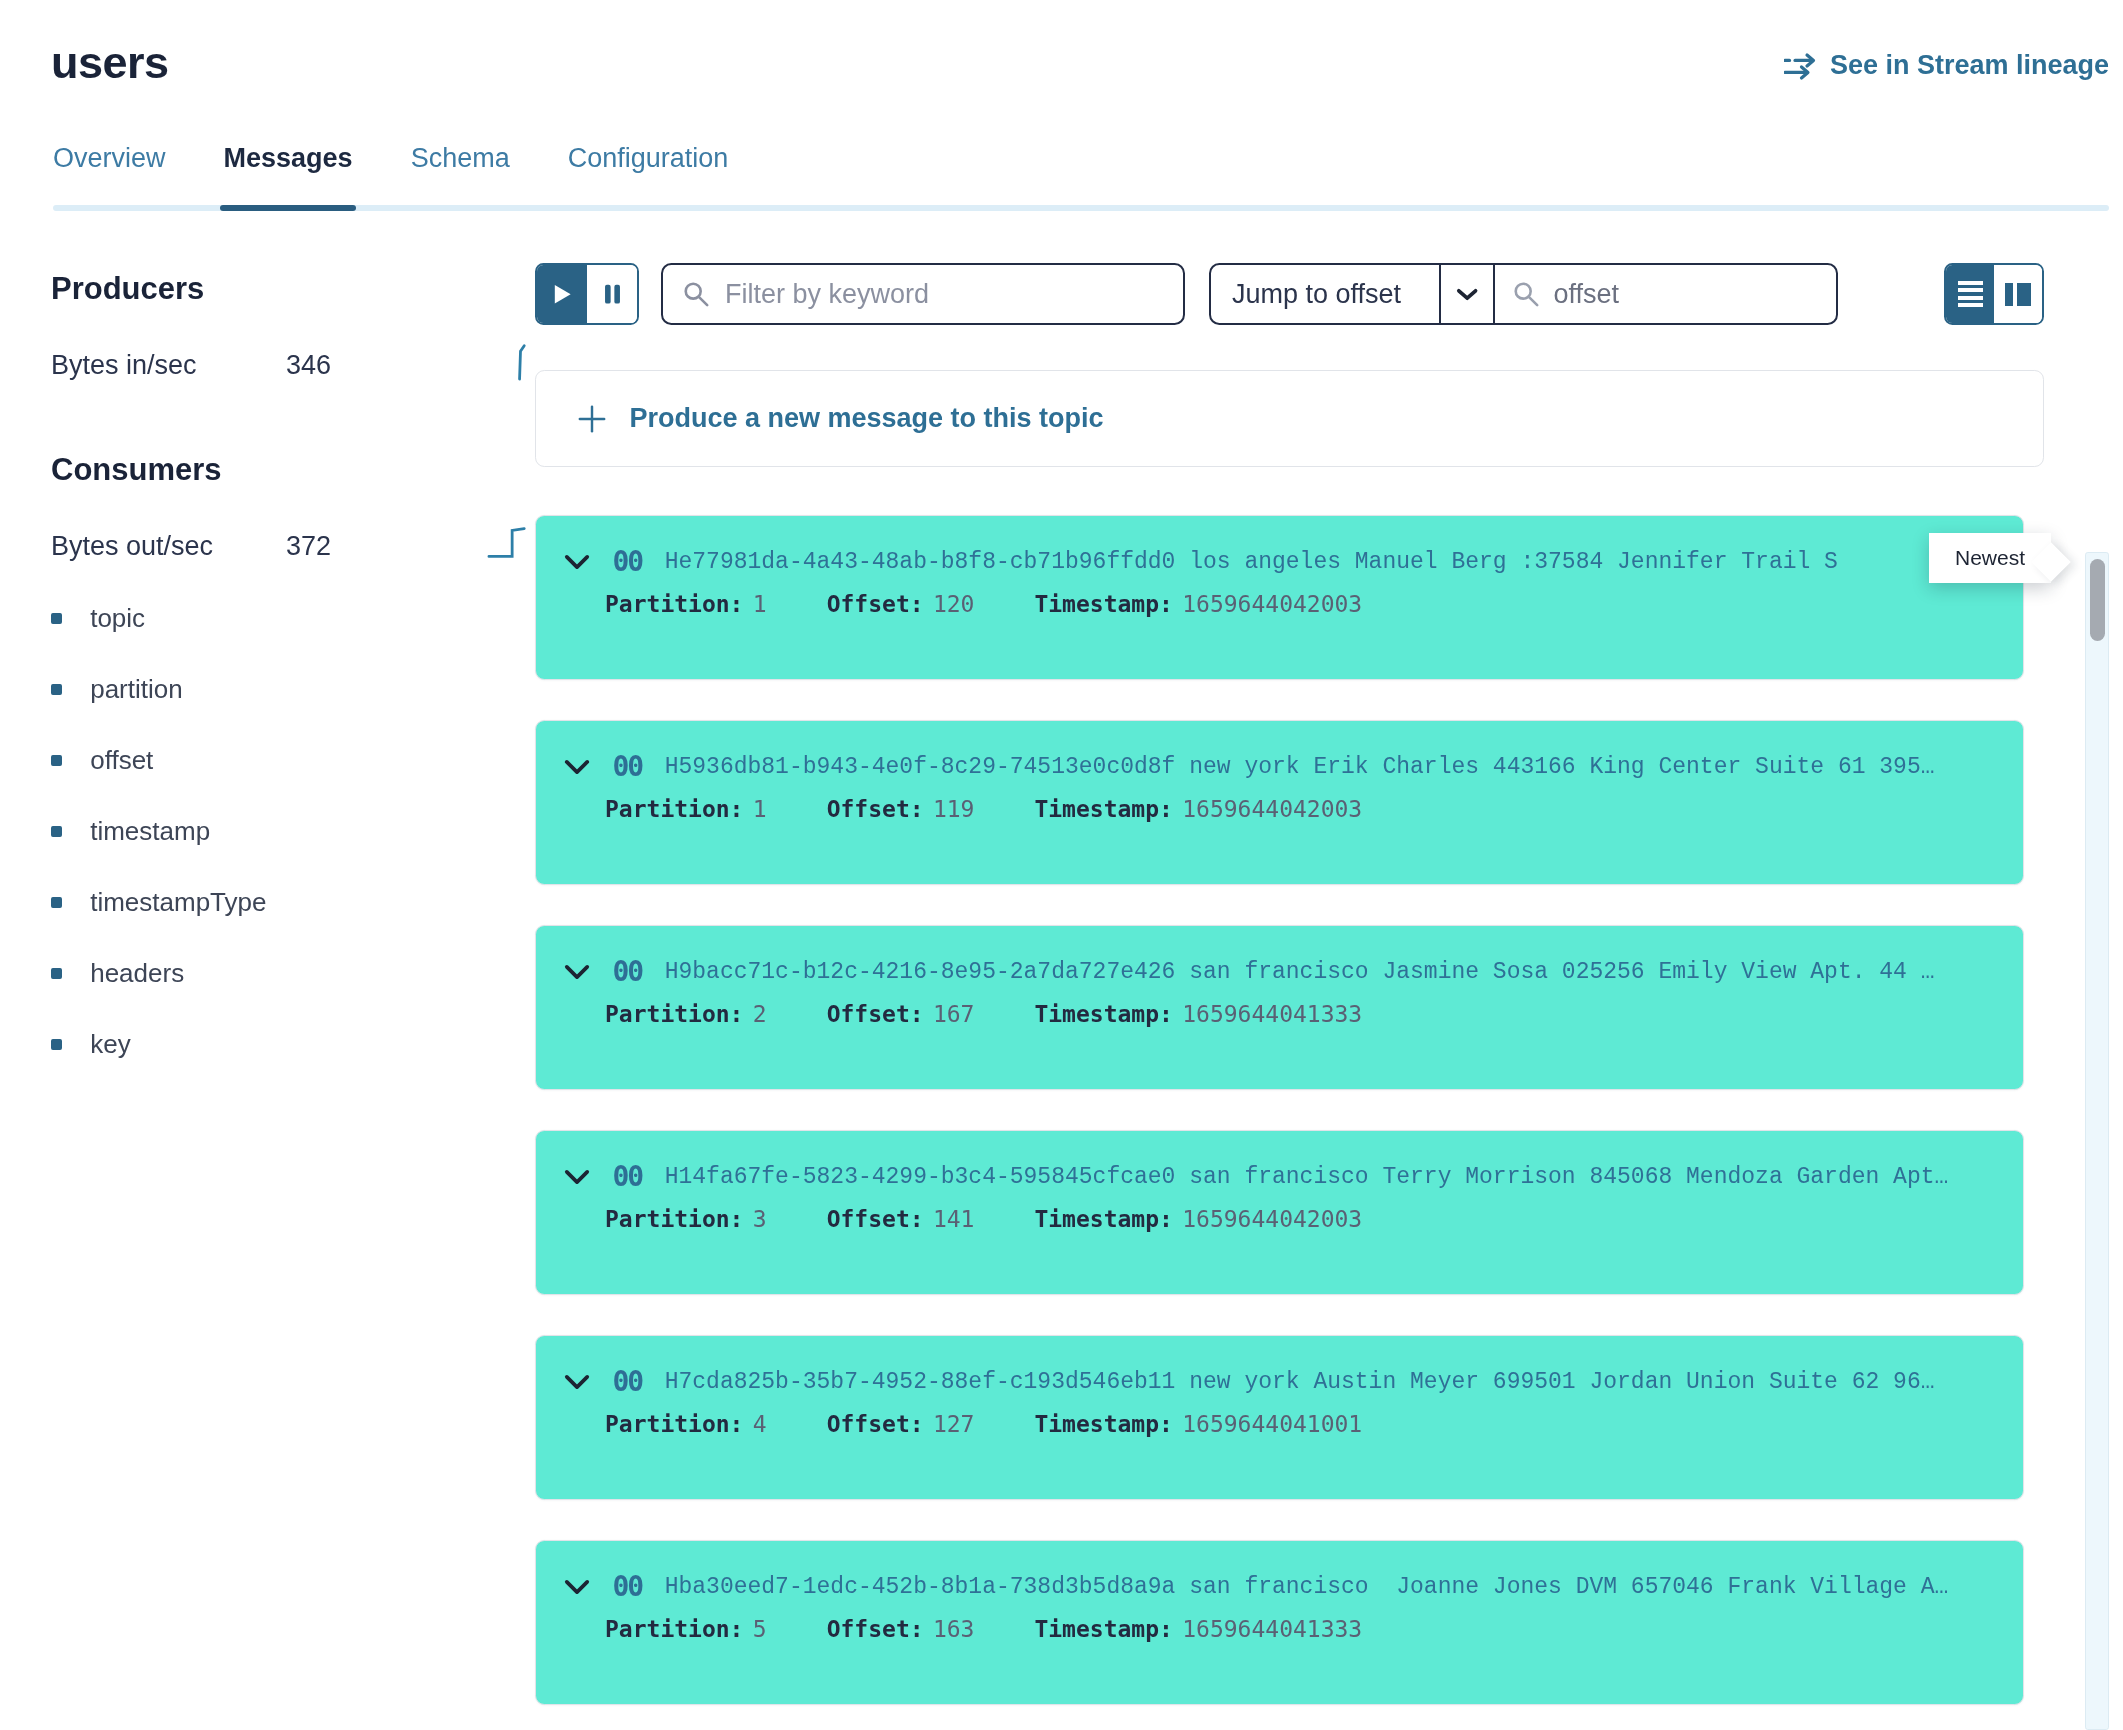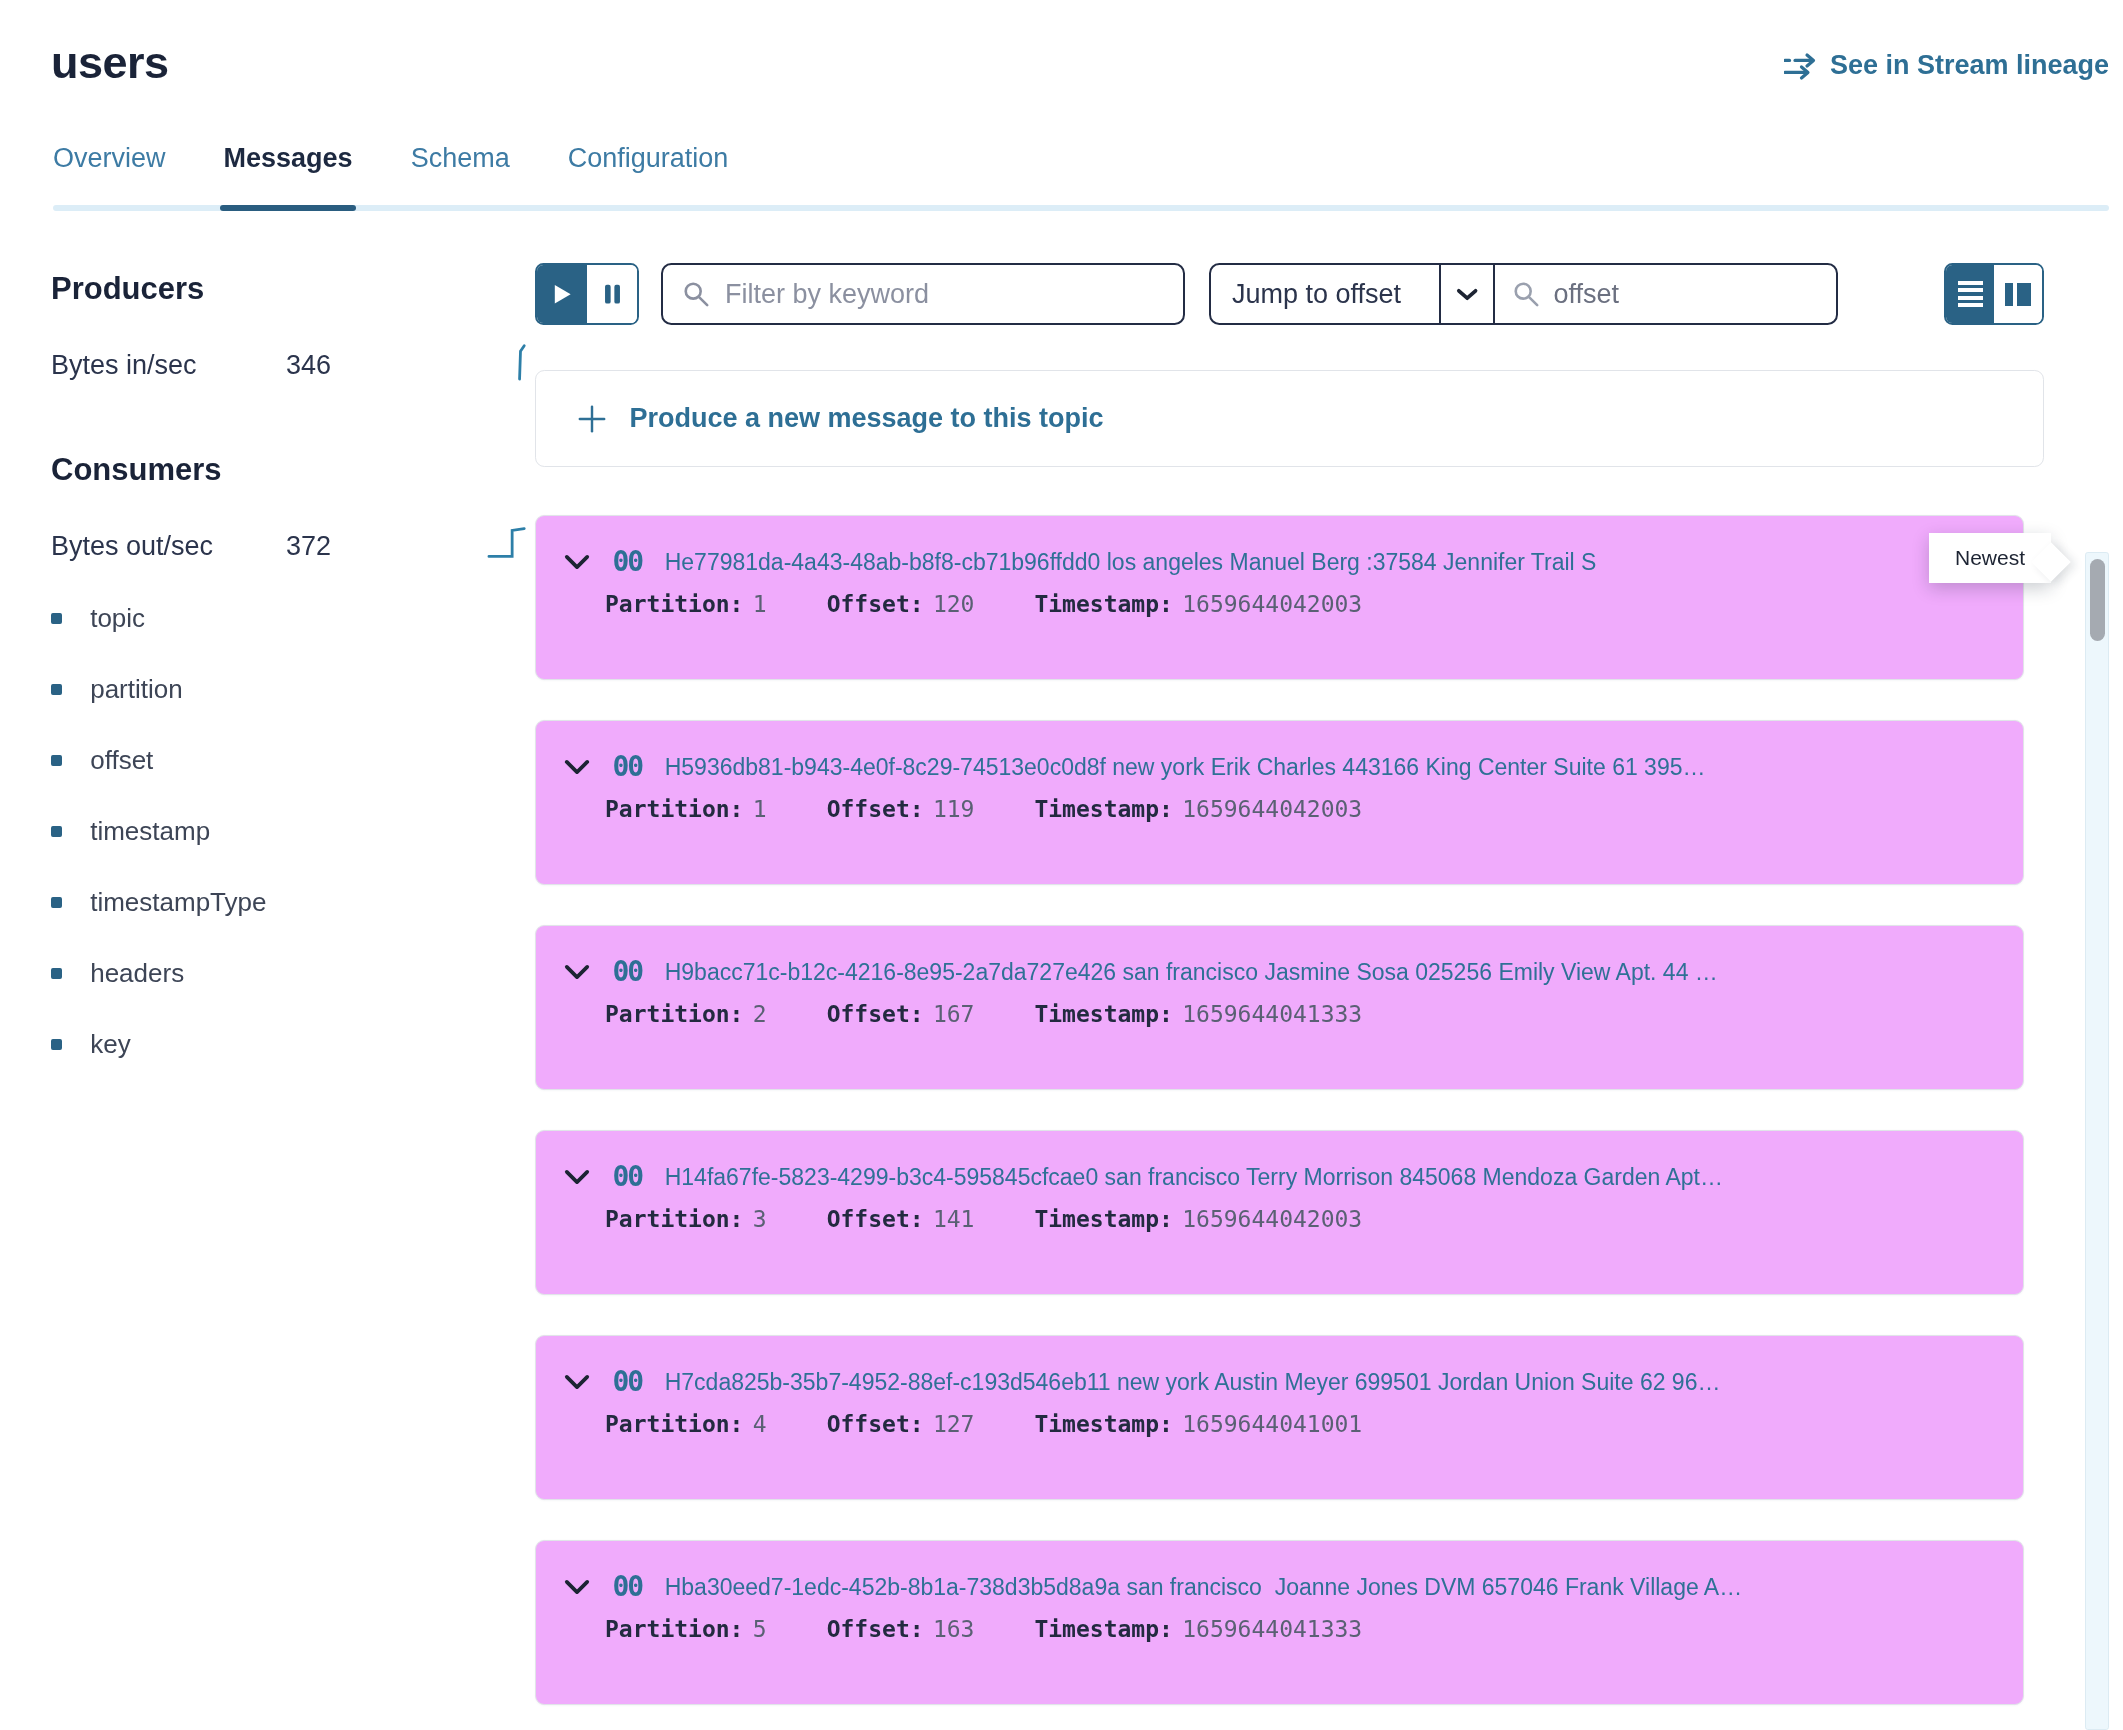--- a/index.html
+++ b/index.html
@@ -76,27 +76,27 @@
   .vt-cols .cols i { display:block; height:23px; background:#2a6285; }
   .vt-cols .cols i:first-child { width:8.4px; } .vt-cols .cols i:last-child { width:14px; }
 
   
   .produce-card { margin-top:45px; height:97px; border:1.9px solid #e1e4e9; border-radius:9.3px;
                   display:flex; align-items:center; gap:22.4px; padding:0 41px;
                   color:#2e6f95; font-size:27px; font-weight:700; cursor:pointer; background:#fff; }
 
   
   .messages { margin-top:48px; margin-right:20.5px; }
-  .msg-card { height:165px; border:1.9px solid #e1e4e9; border-radius:9.3px; background:#f0abfc;
+  .msg-card { height:165px; border:1.9px solid #e1e4e9; border-radius:9.3px; background:#5eead4;
               margin-bottom:40px; padding:32px 28px 0 28px; overflow:hidden;
               box-shadow:0 0.9px 1.9px rgba(30,42,64,.04); }
   .msg-line1 { display:flex; align-items:center; gap:22.4px; }
   .msg-icon00 { font-family:"DejaVu Sans Mono", monospace; font-weight:700; font-size:28px;
                 color:#2e6f95; letter-spacing:-1.9px; line-height:1; }
-  .msg-summary { font-family:Liberation Sans, sans-serif; font-size:23px; color:#2f7096;
+  .msg-summary { font-family:Liberation Mono, monospace; font-size:23px; color:#2f7096;
                  white-space:pre; overflow:hidden; flex:1; }
   .msg-meta { display:flex; gap:60px; margin-left:41px; margin-top:15px;
               font-family:"DejaVu Sans Mono", monospace; font-size:23px; }
   .meta-label { font-weight:700; color:#232a40; }
   .meta-value { color:#5a6074; margin-left:9.3px; }
   .chev-btn { display:flex; align-items:center; cursor:pointer; }
 
   
   .tooltip { position:absolute; top:533px; right:73px; background:#ffffff; z-index:5;
              padding:13px 26px; font-size:21px; color:#1d2433;

